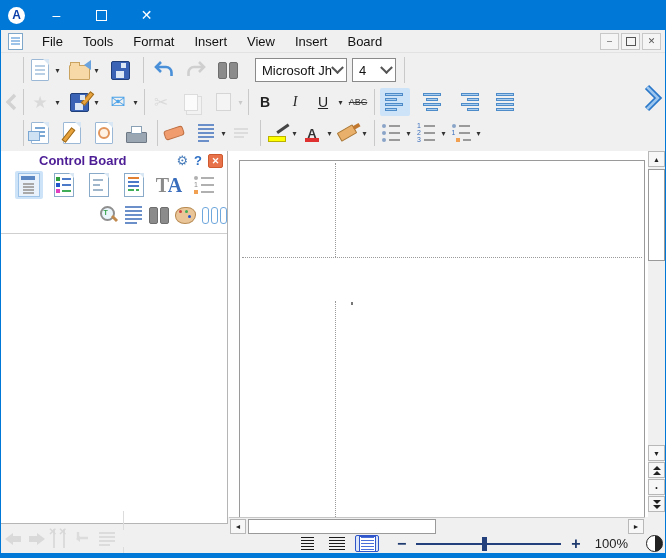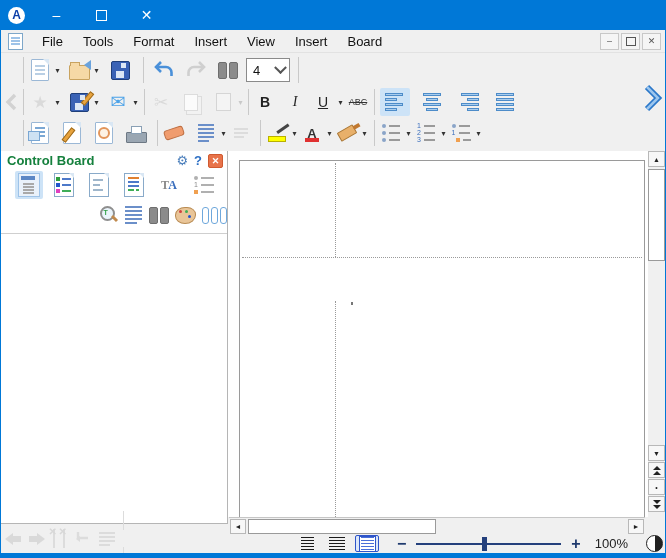--- a/index.html
+++ b/index.html
@@ -58,21 +58,21 @@
   .list-ic{display:flex;flex-direction:column;gap:3px;}
   .list-row{display:flex;align-items:center;gap:3px;}
   .list-dot{width:4px;height:4px;border-radius:50%;background:#8aa4c8;}
   .list-line{width:11px;height:2px;background:#9a9a9a;}
   .list-num{font-size:7px;color:#3a6ebd;width:4px;line-height:4px;}
   .sq-orange{width:4px;height:4px;background:#f0a050;}
   .right-chevron{position:absolute;left:641px;top:84px;}
   
   .cboard{position:absolute;left:1px;top:151px;width:227px;height:372px;background:#fff;border-right:1px solid #b5b5b5;box-sizing:border-box;}
   .cb-header{display:flex;align-items:center;height:17px;padding:1px 4px 0 6px;}
-  .cb-title{font-weight:bold;font-size:13px;color:#15803d;flex:1;}
+  .cb-title{font-weight:bold;font-size:13px;color:#4c1d95;flex:1;margin-left:32px;}
   .cb-gear{color:#4a7ebb;font-size:13px;margin-right:6px;}
   .cb-help{color:#2d6fc4;font-weight:bold;font-size:13px;margin-right:6px;}
   .cb-close{color:#fff;background:#e8734a;border:1px solid #d05a30;font-size:9px;font-weight:bold;width:13px;height:12px;display:flex;align-items:center;justify-content:center;border-radius:2px;}
   .cb-icons{display:flex;align-items:center;padding-left:14px;gap:7px;height:32px;}
   .cb-icons.r2{padding-left:98px;gap:6px;height:28px;}
   .cb-btn{width:28px;height:28px;display:flex;align-items:center;justify-content:center;position:relative;}
   .cb-btn.sel{background:#cde3f7;border-radius:2px;}
   .mini-doc{width:18px;height:22px;background:#fff;border:1px solid #89aac9;position:relative;}
   .mini-doc::before{content:"";position:absolute;right:-1px;top:-1px;border-style:solid;border-width:0 5px 5px 0;border-color:transparent #d9e7f4 transparent transparent;}
   .mini-doc i{position:absolute;height:2px;}
@@ -194,20 +194,24 @@
           <path d="M14 2 L19 7 L14 12" fill="none" stroke="#cfcfcf" stroke-width="2.6"></path>
           <path d="M19 7 H9 A5.5 5.5 0 0 0 3.5 12.5 V16" fill="none" stroke="#cfcfcf" stroke-width="2.6"></path>
         </svg>
     </div>
     <div class="tbtn" style="margin-left:6px;">
         <span class="binoc">
           <i></i>
           <i></i>
         </span>
       </div>
+    <div class="combo" style="width:80px;margin-left:14px;">
+      <span style="overflow:hidden;white-space:nowrap;">Microsoft Jh</span>
+      <span class="chev"></span>
+    </div>
     <div class="combo" style="width:32px;margin-left:5px;">
       <span>4</span>
       <span class="chev"></span>
     </div>
     <div class="sep" style="margin-left:8px;"></div>
   </div>
 
   <div class="tb-row" style="left:2px;top:87px;">
     <div class="tbtn" style="min-width:18px;">
       <svg width="14" height="18" viewBox="0 0 14 18">
@@ -450,21 +454,21 @@
       <div class="cb-btn">
         <span class="mini-doc">
           <i style="left:3px;top:3px;width:11px;background:#e08030;"></i>
           <i style="left:3px;top:7px;width:11px;background:#4d79c9;"></i>
           <i style="left:3px;top:11px;width:11px;background:#4d79c9;"></i>
           <i style="left:3px;top:15px;width:6px;background:#3fae57;"></i>
           <i style="left:11px;top:15px;width:3px;background:#3fae57;"></i>
         </span>
       </div>
       <div class="cb-btn">
-        <span style="font-family:'Liberation Serif',serif;font-size:12px;font-weight:bold;">
+        <span style="font-family:'Liberation Serif',serif;font-size:20px;font-weight:bold;">
           <span style="color:#8a8a8a;">T</span><span style="color:#3a6ebd;">A</span>
         </span>
       </div>
       <div class="cb-btn">
         <span class="list-ic">
           <span class="list-row">
               <span class="list-dot" style="background:#b0b0b0;"></span>
               <span class="list-line" style="width:13px;background:#b0b0b0;"></span>
             </span>
           <span class="list-row">

